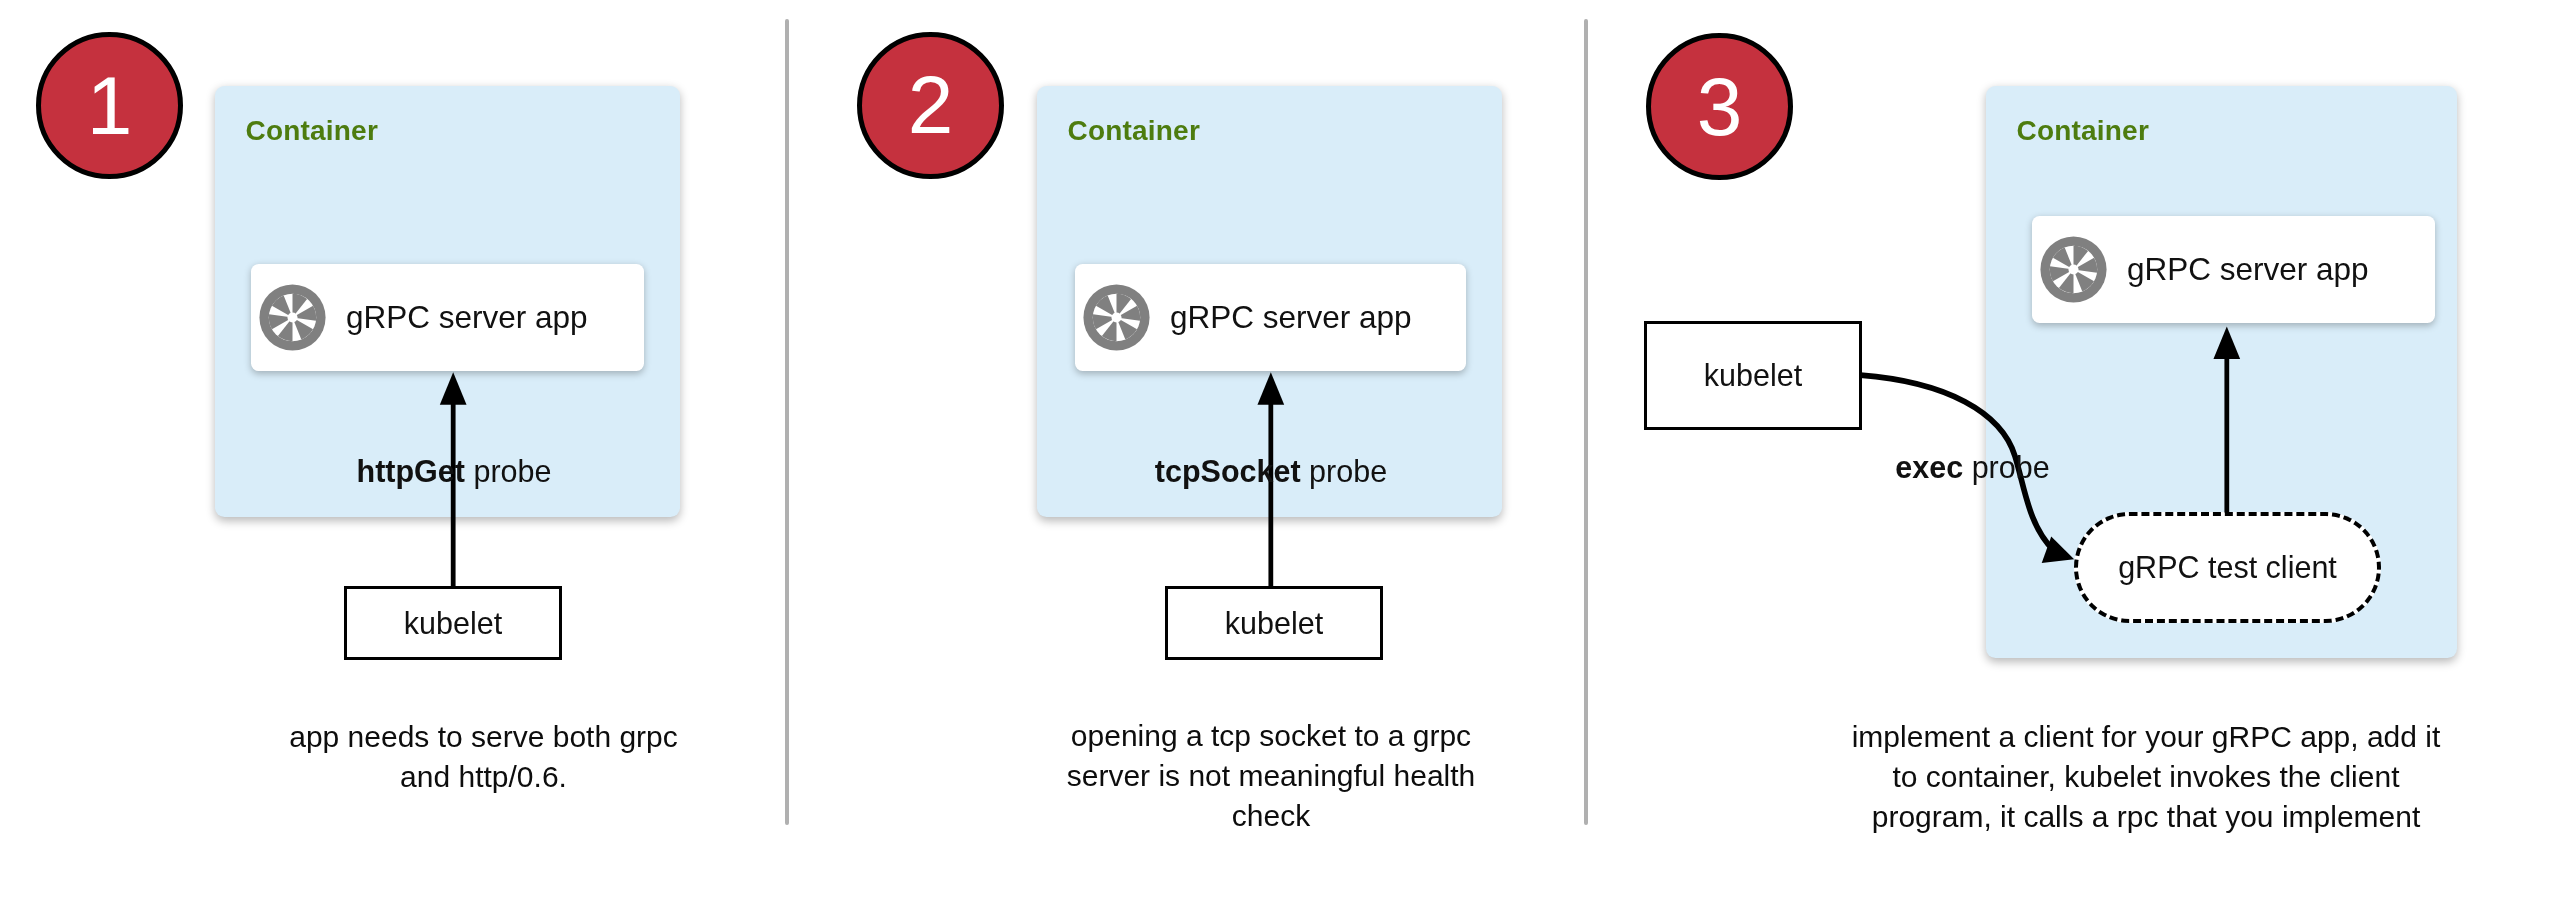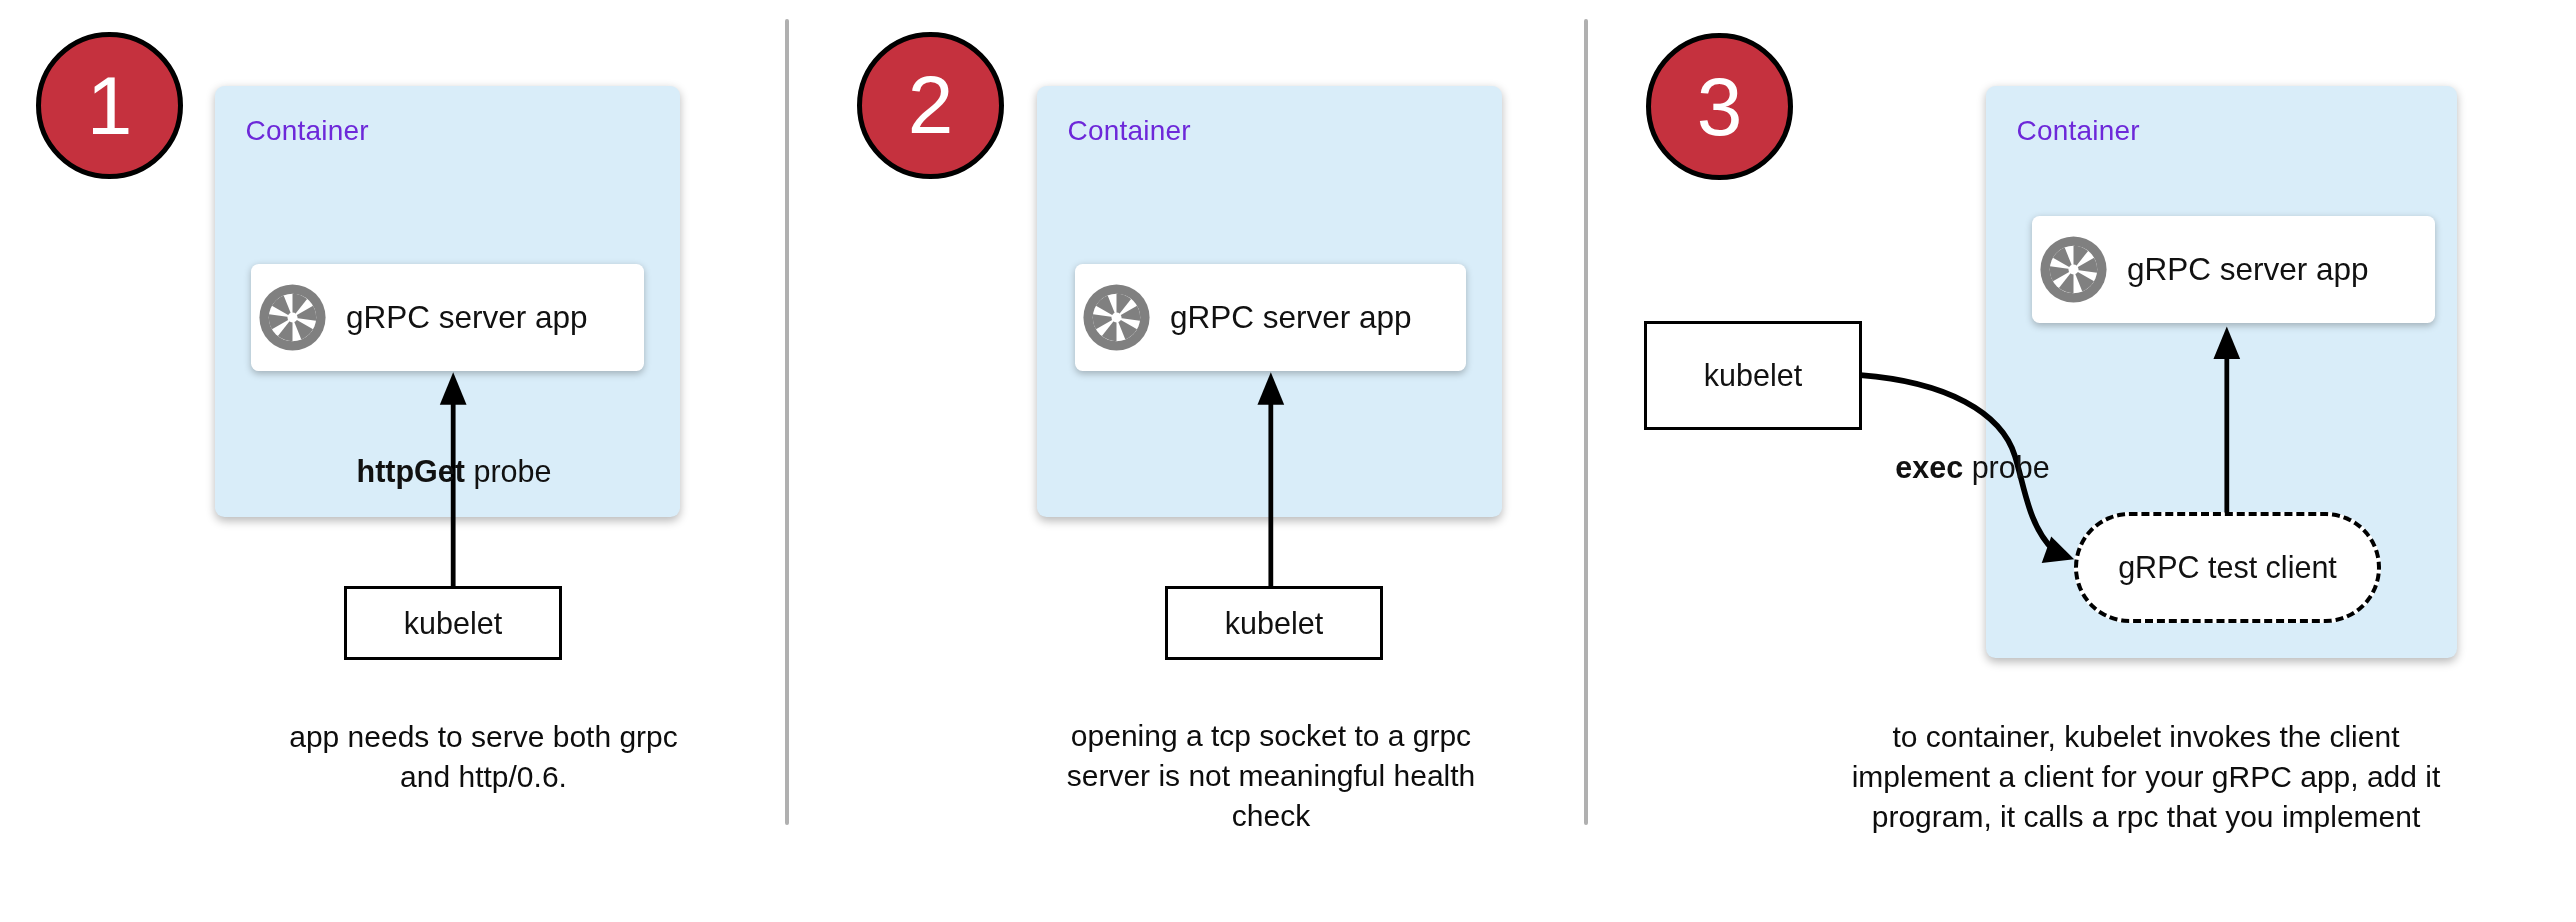--- a/index.html
+++ b/index.html
@@ -20,21 +20,21 @@
     background:var(--badge-fill);border:5.7px solid #000;box-sizing:border-box;
     display:flex;align-items:center;justify-content:center;
   }
   .badge span{color:#fff;font-size:82px;line-height:1;font-weight:400;}
 
   .container-box{
     position:absolute;background:var(--container-fill);border-radius:9.5px;
     box-shadow:0 3.8px 9.5px rgba(0,0,0,0.28);z-index:1;
   }
   .container-label{
-    position:absolute;left:30.5px;top:29px;font-size:28px;color:#6d28d9;letter-spacing:0.2px;
+    position:absolute;left:30.5px;top:29px;font-size:28px;color:#4d7c0f;letter-spacing:0.2px;font-weight:bold;
   }
 
   .app-box{
     position:absolute;background:#ffffff;border-radius:7.6px;
     box-shadow:0 2.9px 7.6px rgba(0,0,0,0.25);z-index:2;
     display:flex;align-items:center;padding-left:7px;box-sizing:border-box;
   }
   .app-box svg{width:69px;height:69px;flex:0 0 auto;}
   .app-label{font-size:31.5px;margin-left:19px;white-space:nowrap;}
 
@@ -130,20 +130,23 @@
         <path d="M48 48 L48 15 A33 33 0 0 1 68.3 22.1 Z" transform="rotate(120 48 48)"></path>
         <path d="M48 48 L48 15 A33 33 0 0 1 68.3 22.1 Z" transform="rotate(180 48 48)"></path>
         <path d="M48 48 L48 15 A33 33 0 0 1 68.3 22.1 Z" transform="rotate(240 48 48)"></path>
         <path d="M48 48 L48 15 A33 33 0 0 1 68.3 22.1 Z" transform="rotate(300 48 48)"></path>
       </g>
       <circle cx="48" cy="48" r="7" fill="#ffffff"></circle>
     </svg>
     <span class="app-label">gRPC server app</span>
   </div>
 
+  <div class="probe-label" style="left:1128px;top:454px;width:286px;">
+    <b>tcpSocket</b><span> probe</span>
+  </div>
 
   <div class="kubelet-box" style="left:1165px;top:586px;width:218px;height:74px;">
     <span>kubelet</span>
   </div>
 
   <div class="caption" style="left:1023px;top:716px;width:496px;">
     <div>opening a tcp socket to a grpc</div>
     <div>server is not meaningful health</div>
     <div>check</div>
   </div>
@@ -180,22 +183,22 @@
   <div class="probe-label" style="left:1858px;top:450px;width:229px;">
     <b>exec</b><span> probe</span>
   </div>
 
 
   <div class="pill" style="left:2074px;top:512px;width:307px;height:111px;">
     <span>gRPC test client</span>
   </div>
 
   <div class="caption" style="left:1812px;top:717px;width:668px;">
+    <div>implement a client for your gRPC app, add it</div>
     <div>to container, kubelet invokes the client</div>
-    <div>implement a client for your gRPC app, add it</div>
     <div>program, it calls a rpc that you implement</div>
   </div>
 
   <svg class="arrows" width="2576" height="923" viewBox="0 0 2700 967">
 
     <line x1="475" y1="614" x2="475" y2="418" stroke="#000" stroke-width="5"></line>
     <polygon points="475,390 461,424 489,424" fill="#000"></polygon>
 
     <line x1="1332" y1="614" x2="1332" y2="418" stroke="#000" stroke-width="5"></line>
     <polygon points="1332,390 1318,424 1346,424" fill="#000"></polygon>

